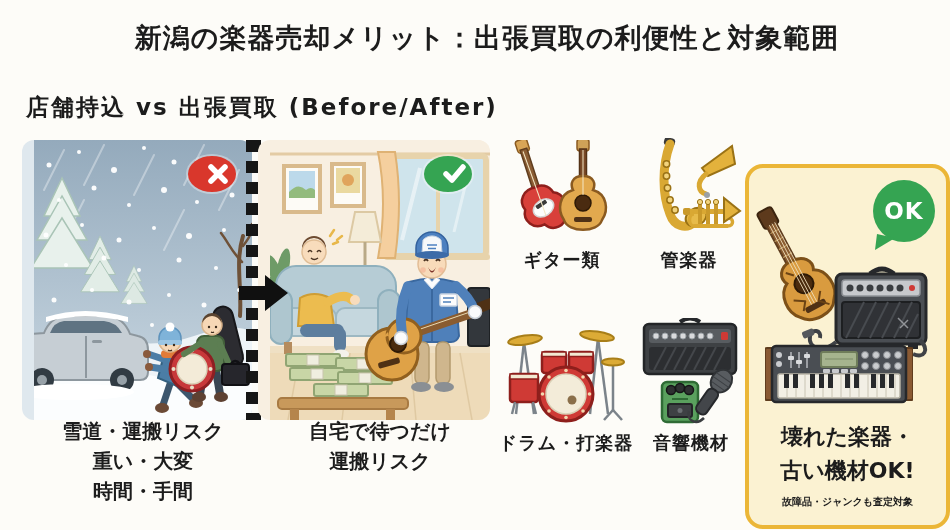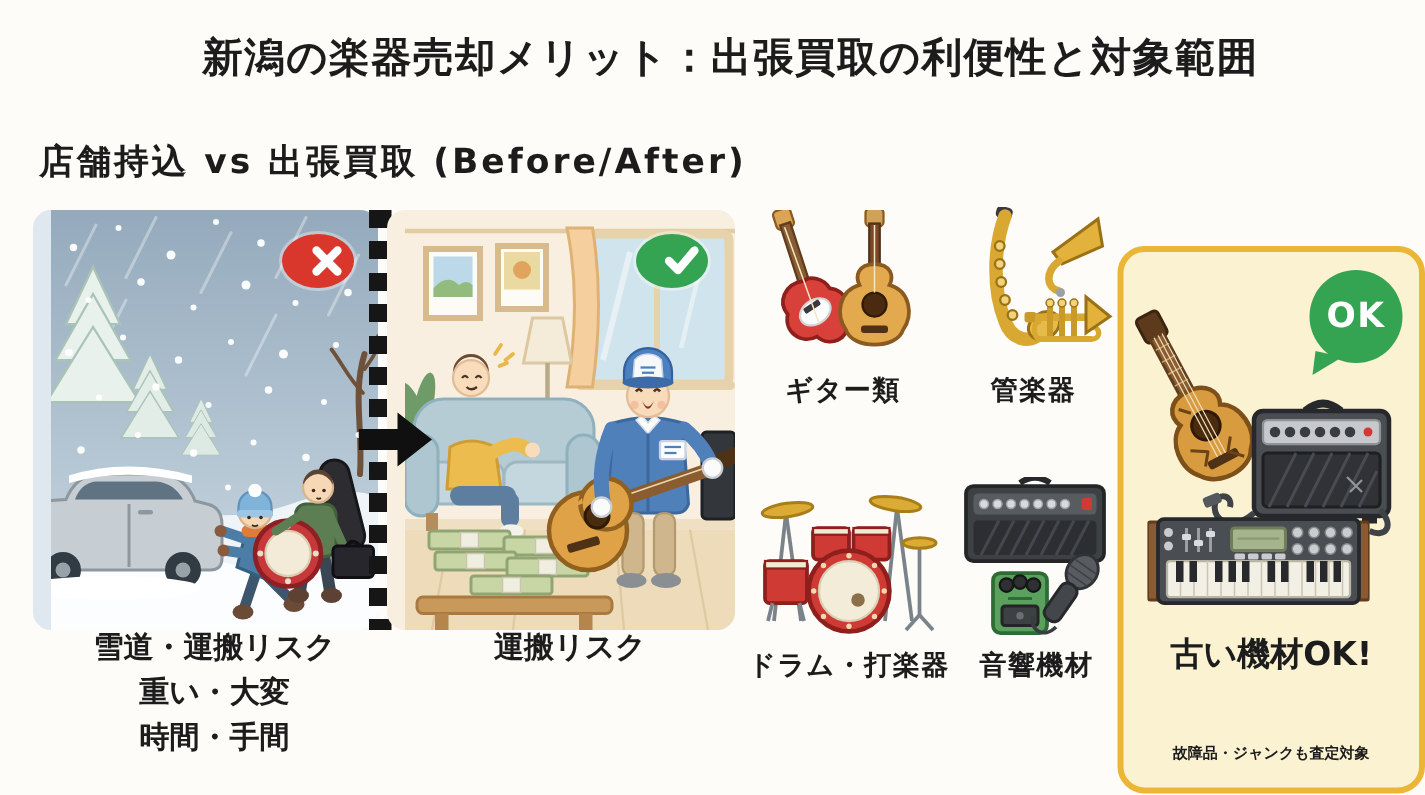--- a/index.html
+++ b/index.html
@@ -361,20 +361,21 @@
       </svg>
     </div>
   </div>
 
   <div class="abs caption" id="before-caption">
     <span>雪道・運搬リスク</span>
     <span>重い・大変</span>
     <span>時間・手間</span>
   </div>
   <div class="abs caption" id="after-caption">
+    <span>自宅で待つだけ</span>
     <span>運搬リスク</span>
   </div>
 
 
   <div class="abs genre-icon" id="gi-guitars">
     <svg viewBox="0 0 100 103" width="100" height="103">
       <g transform="rotate(-18 30 60)">
         <rect x="22" y="-4" width="12" height="13" rx="3" fill="#d9a556" stroke="#8a5a20" stroke-width="1.5"></rect>
         <rect x="24.5" y="6" width="7" height="44" fill="#8a5c33" stroke="#5f3d1e" stroke-width="1.5"></rect>
         <path d="M28,46 C15,44 7,54 11,64 C5,74 13,86 25,84 C31,94 45,92 47,82 C55,76 53,60 43,56 C41,48 33,44 28,46 Z" fill="#d8403a" stroke="#8e1f1c" stroke-width="2.5"></path>
@@ -657,18 +658,19 @@
     </svg>
     <div id="ok-bubble">
       <div class="bubble">
           <span>OK</span>
         </div>
       <svg width="22" height="16" viewBox="0 0 22 16">
           <polygon points="4,0 22,4 2,16" fill="#35A452"></polygon>
         </svg>
     </div>
     <div id="hl-title">
+      <span>壊れた楽器・</span>
       <span>古い機材OK!</span>
     </div>
     <div id="hl-sub">故障品・ジャンクも査定対象</div>
   </div>
 
 </div>
 
 </body></html>

